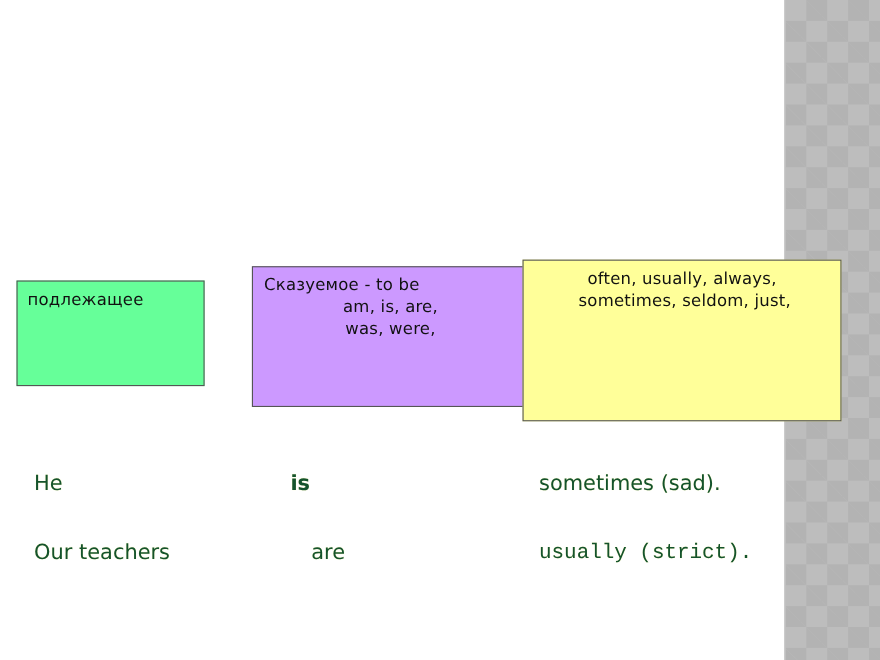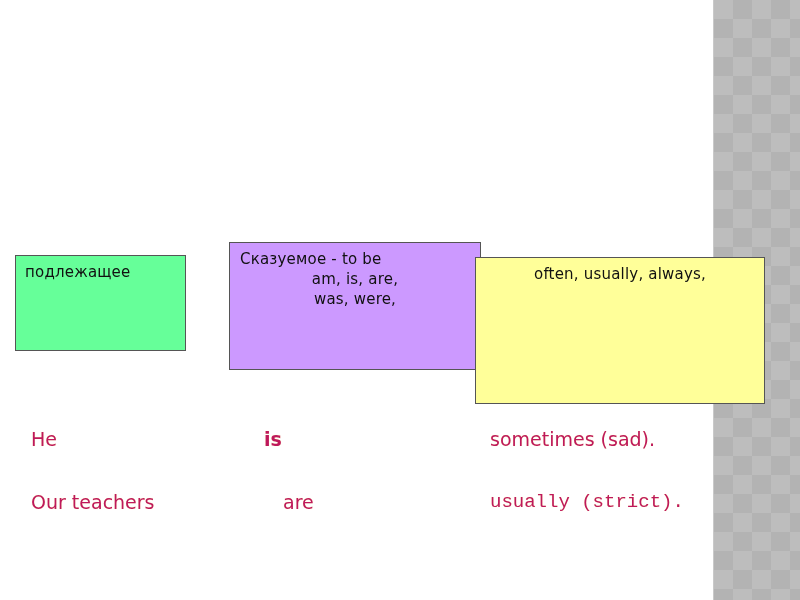--- a/index.html
+++ b/index.html
@@ -21,25 +21,25 @@
   .box {
     position: absolute; box-sizing: border-box;
     border: 1px solid #555555;
     color: #111111;
     font-size: 15px;
     line-height: 20px;
     letter-spacing: 0.2px;
   }
   .box-subject { left: 15px; top: 255px; width: 171px; height: 96px; background: #66ff99; padding: 6px 0 0 9px; }
   .box-predicate { left: 229px; top: 242px; width: 252px; height: 128px; background: #cc99ff; padding: 6px 4px 0 4px; }
-  .box-adverbs { left: 475px; top: 236px; width: 290px; height: 147px; background: #ffff99; padding: 6px 4px 0 4px; margin-top: 21px; }
+  .box-adverbs { left: 475px; top: 236px; width: 290px; height: 147px; background: #ffff99; padding: 6px 4px 0 4px; }
   .box-predicate .line, .box-adverbs .line { display: block; text-align: center; white-space: pre; }
   .box-predicate .line:first-child { text-align: left; padding-left: 6px; }
   .ex {
-    position: absolute; color: #be185d; font-size: 19px; line-height: 22px;
+    position: absolute; color: #14532d; font-size: 19px; line-height: 22px;
     text-shadow: 0 0 1px #fffbb0;
     white-space: pre;
   }
 </style>
 </head>
 <body>
 
 <div class="side-band"></div>
 
 <div class="box box-subject">
@@ -47,20 +47,21 @@
 </div>
 
 <div class="box box-predicate">
   <span class="line">Сказуемое - to be</span>
   <span class="line">am, is, are,</span>
   <span class="line">was, were,</span>
 </div>
 
 <div class="box box-adverbs">
   <span class="line">often, usually, always,</span>
+  <span class="line"> sometimes, seldom, just,</span>
 </div>
 
 <span class="ex" style="left:31px; top:428px;">He</span>
 <span class="ex" style="left:264px; top:428px;font-weight:bold;">is</span>
 <span class="ex" style="left:490px; top:428px;">sometimes (sad).</span>
 
 <span class="ex" style="left:31px; top:491px;">Our teachers</span>
 <span class="ex" style="left:283px; top:491px;">are</span>
 <span class="ex" style="left:490px; top:491px;font-family:Liberation Mono, monospace;">usually (strict).</span>
 

